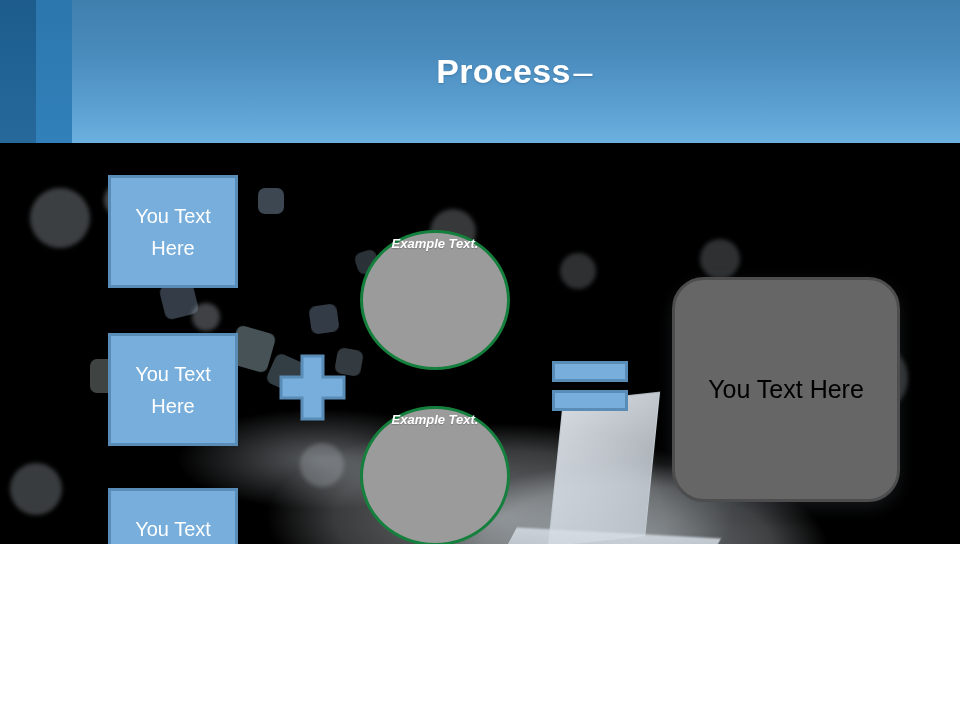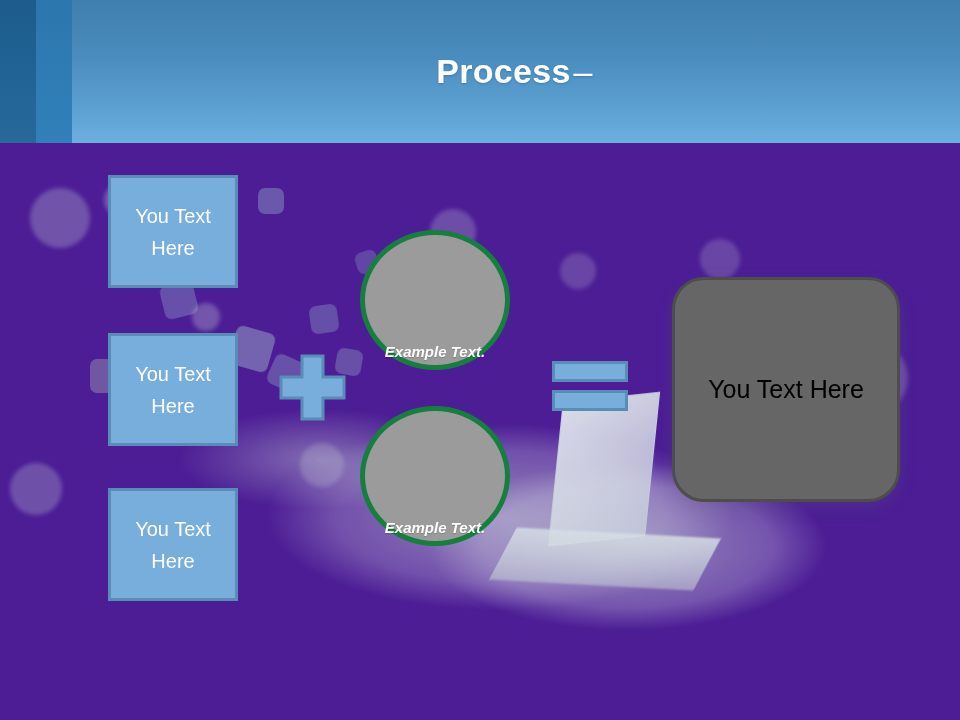--- a/index.html
+++ b/index.html
@@ -3,23 +3,23 @@
 <meta charset="utf-8">
 <style>
   html, body {
     margin: 0;
     padding: 0;
     background: #ffffff;
   }
   #slide {
     position: relative;
     width: 960px;
-    height: 720px;
+    height: 544px;
     overflow: hidden;
-    background: #4c1d95;
+    background: #000000;
     font-family: "Liberation Sans", sans-serif;
   }
 
   
   .header {
     position: absolute;
     left: 0; top: 0;
     width: 960px; height: 143px;
     overflow: hidden;
   }
@@ -140,27 +140,27 @@
   }
   .plus-wrap svg { display: block; }
 
   
   .gray-circle {
     position: absolute;
     box-sizing: border-box;
     width: 150px; height: 140px;
     border-radius: 50%;
     background: #9b9b9b;
-    border: 5px solid #15803d;
-    display: flex;
-    align-items: flex-end;
+    border: 3px solid #15803d;
+    display: flex;
+    align-items: flex-start;
     justify-content: center;
     text-align: center;
     color: #ffffff;
-    font-size: 15px;
+    font-size: 13px;
     font-weight: 700;
     font-style: italic;
     line-height: 1.75;
     text-shadow: 0 1px 1px rgba(0,0,0,0.18);
   }
   #circle-top    { left: 360px; top: 230px; }
   #circle-bottom { left: 360px; top: 406px; }
 
   
   .equals-wrap {

